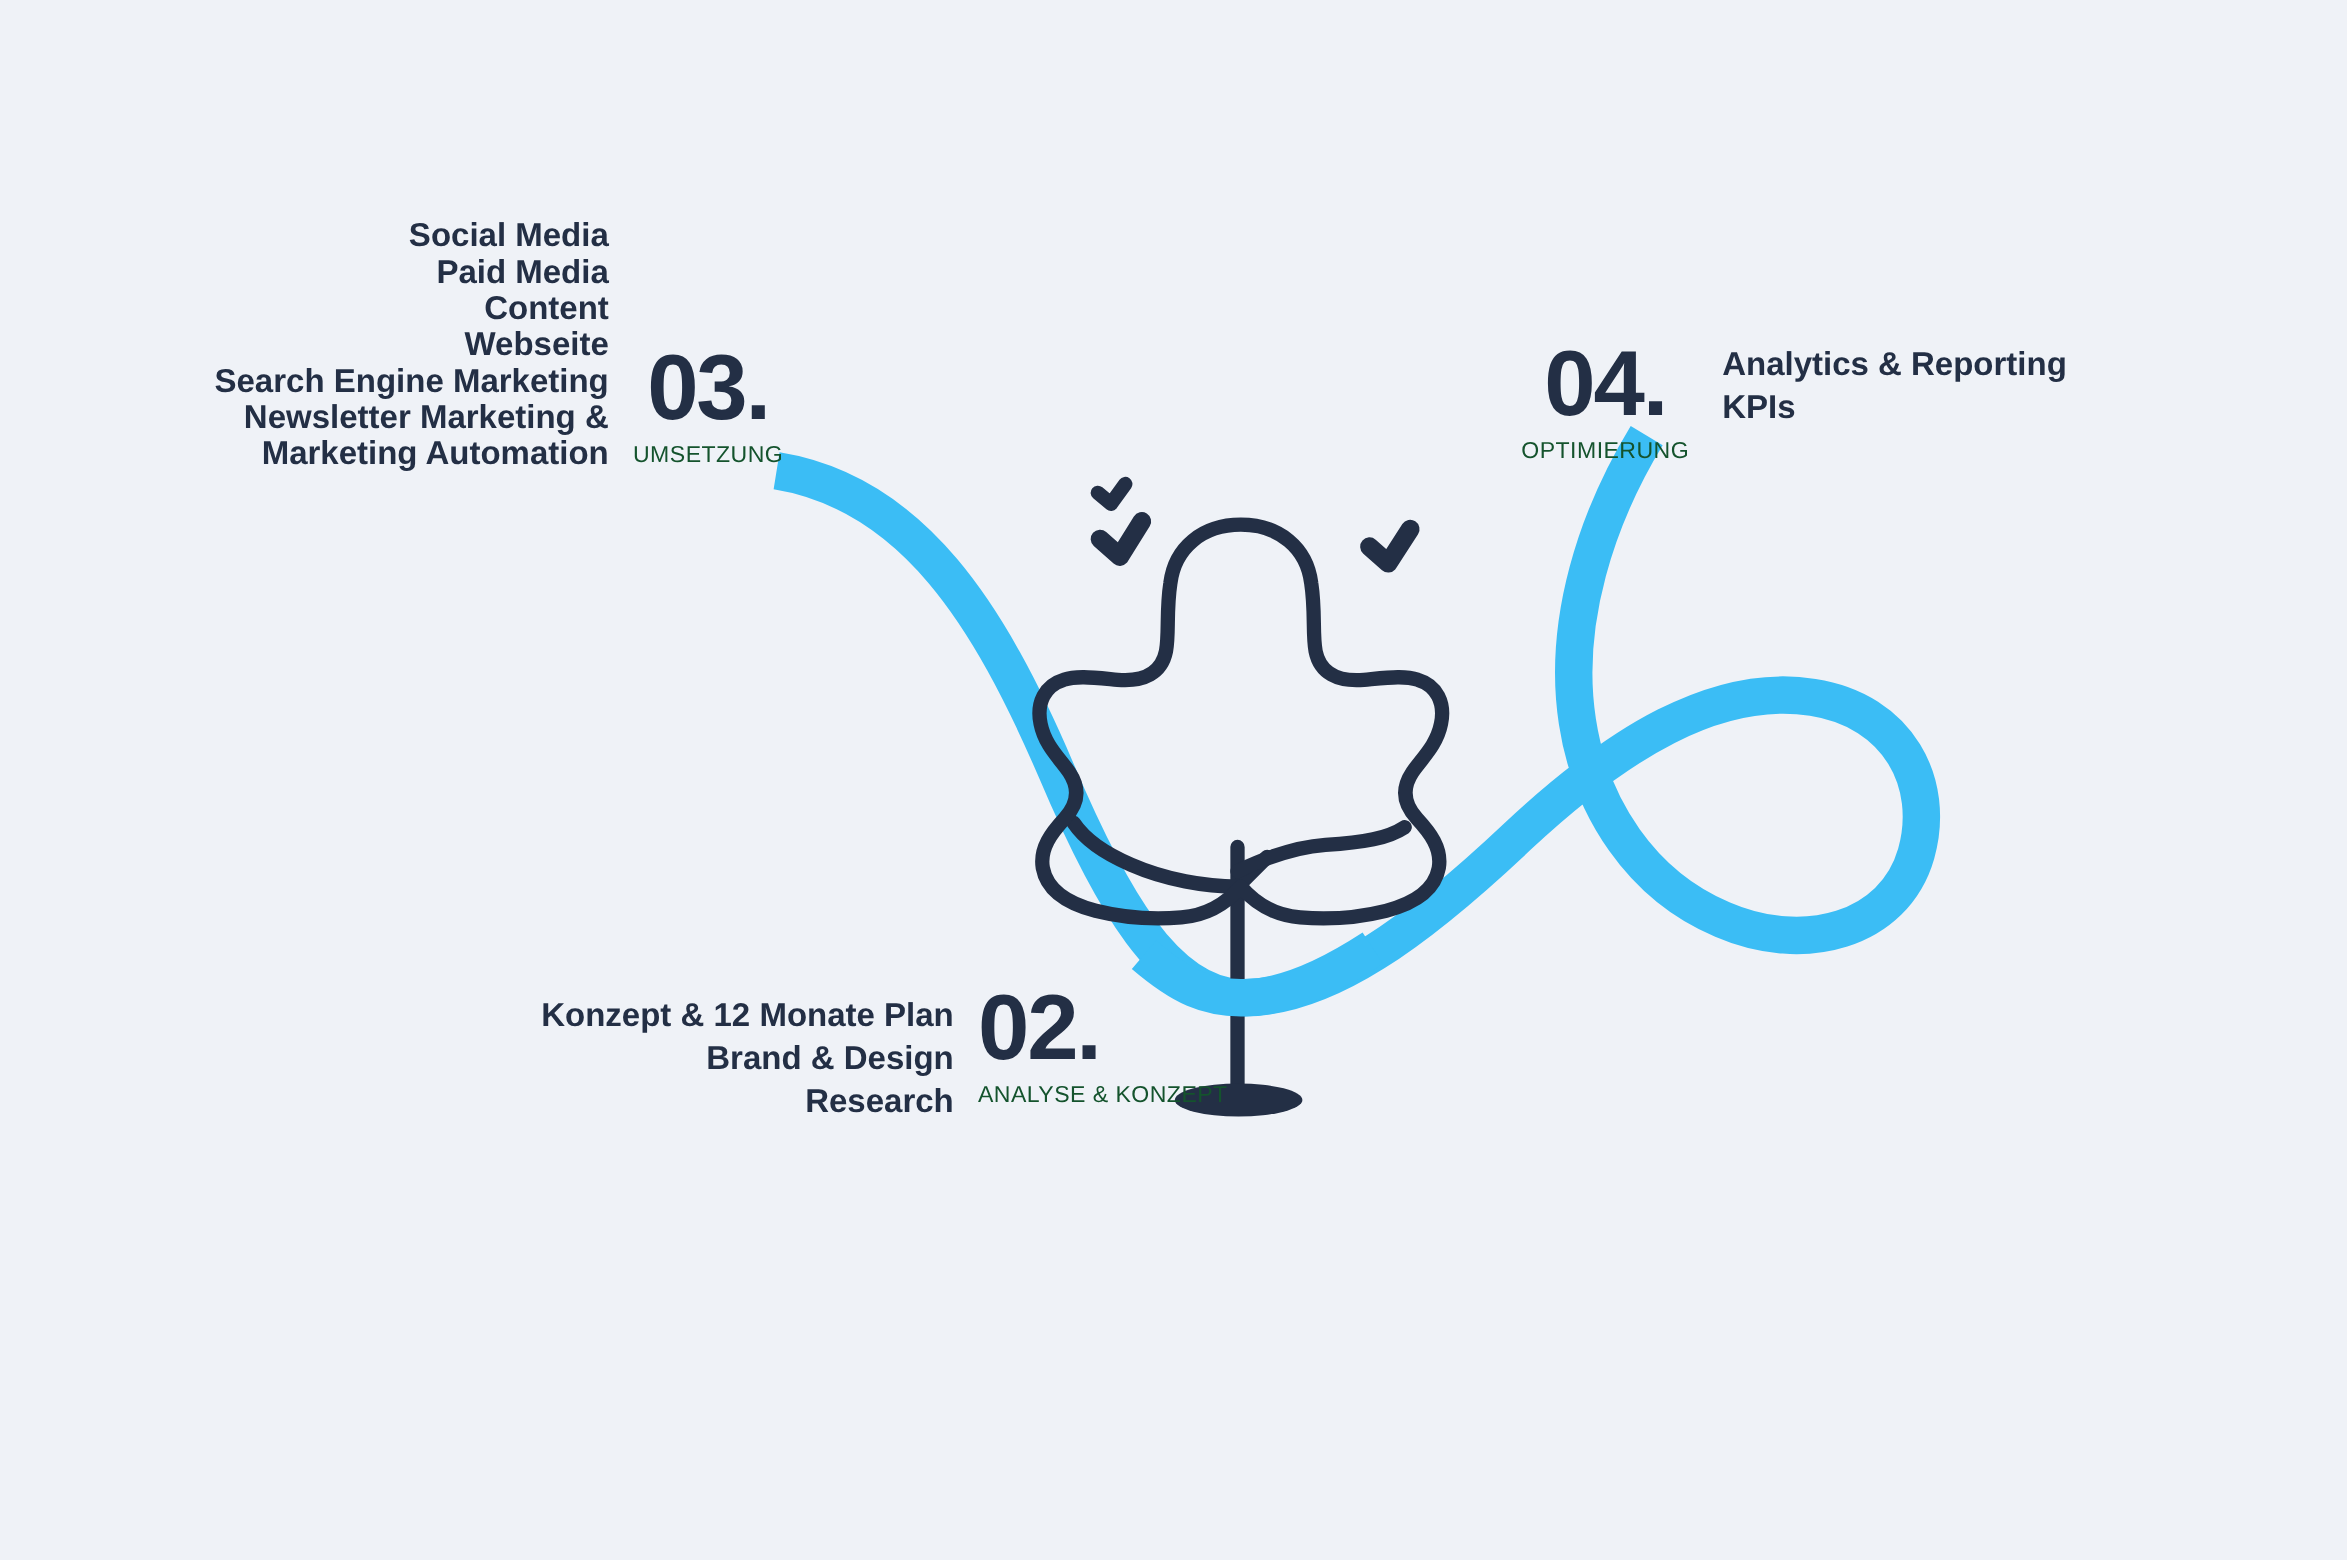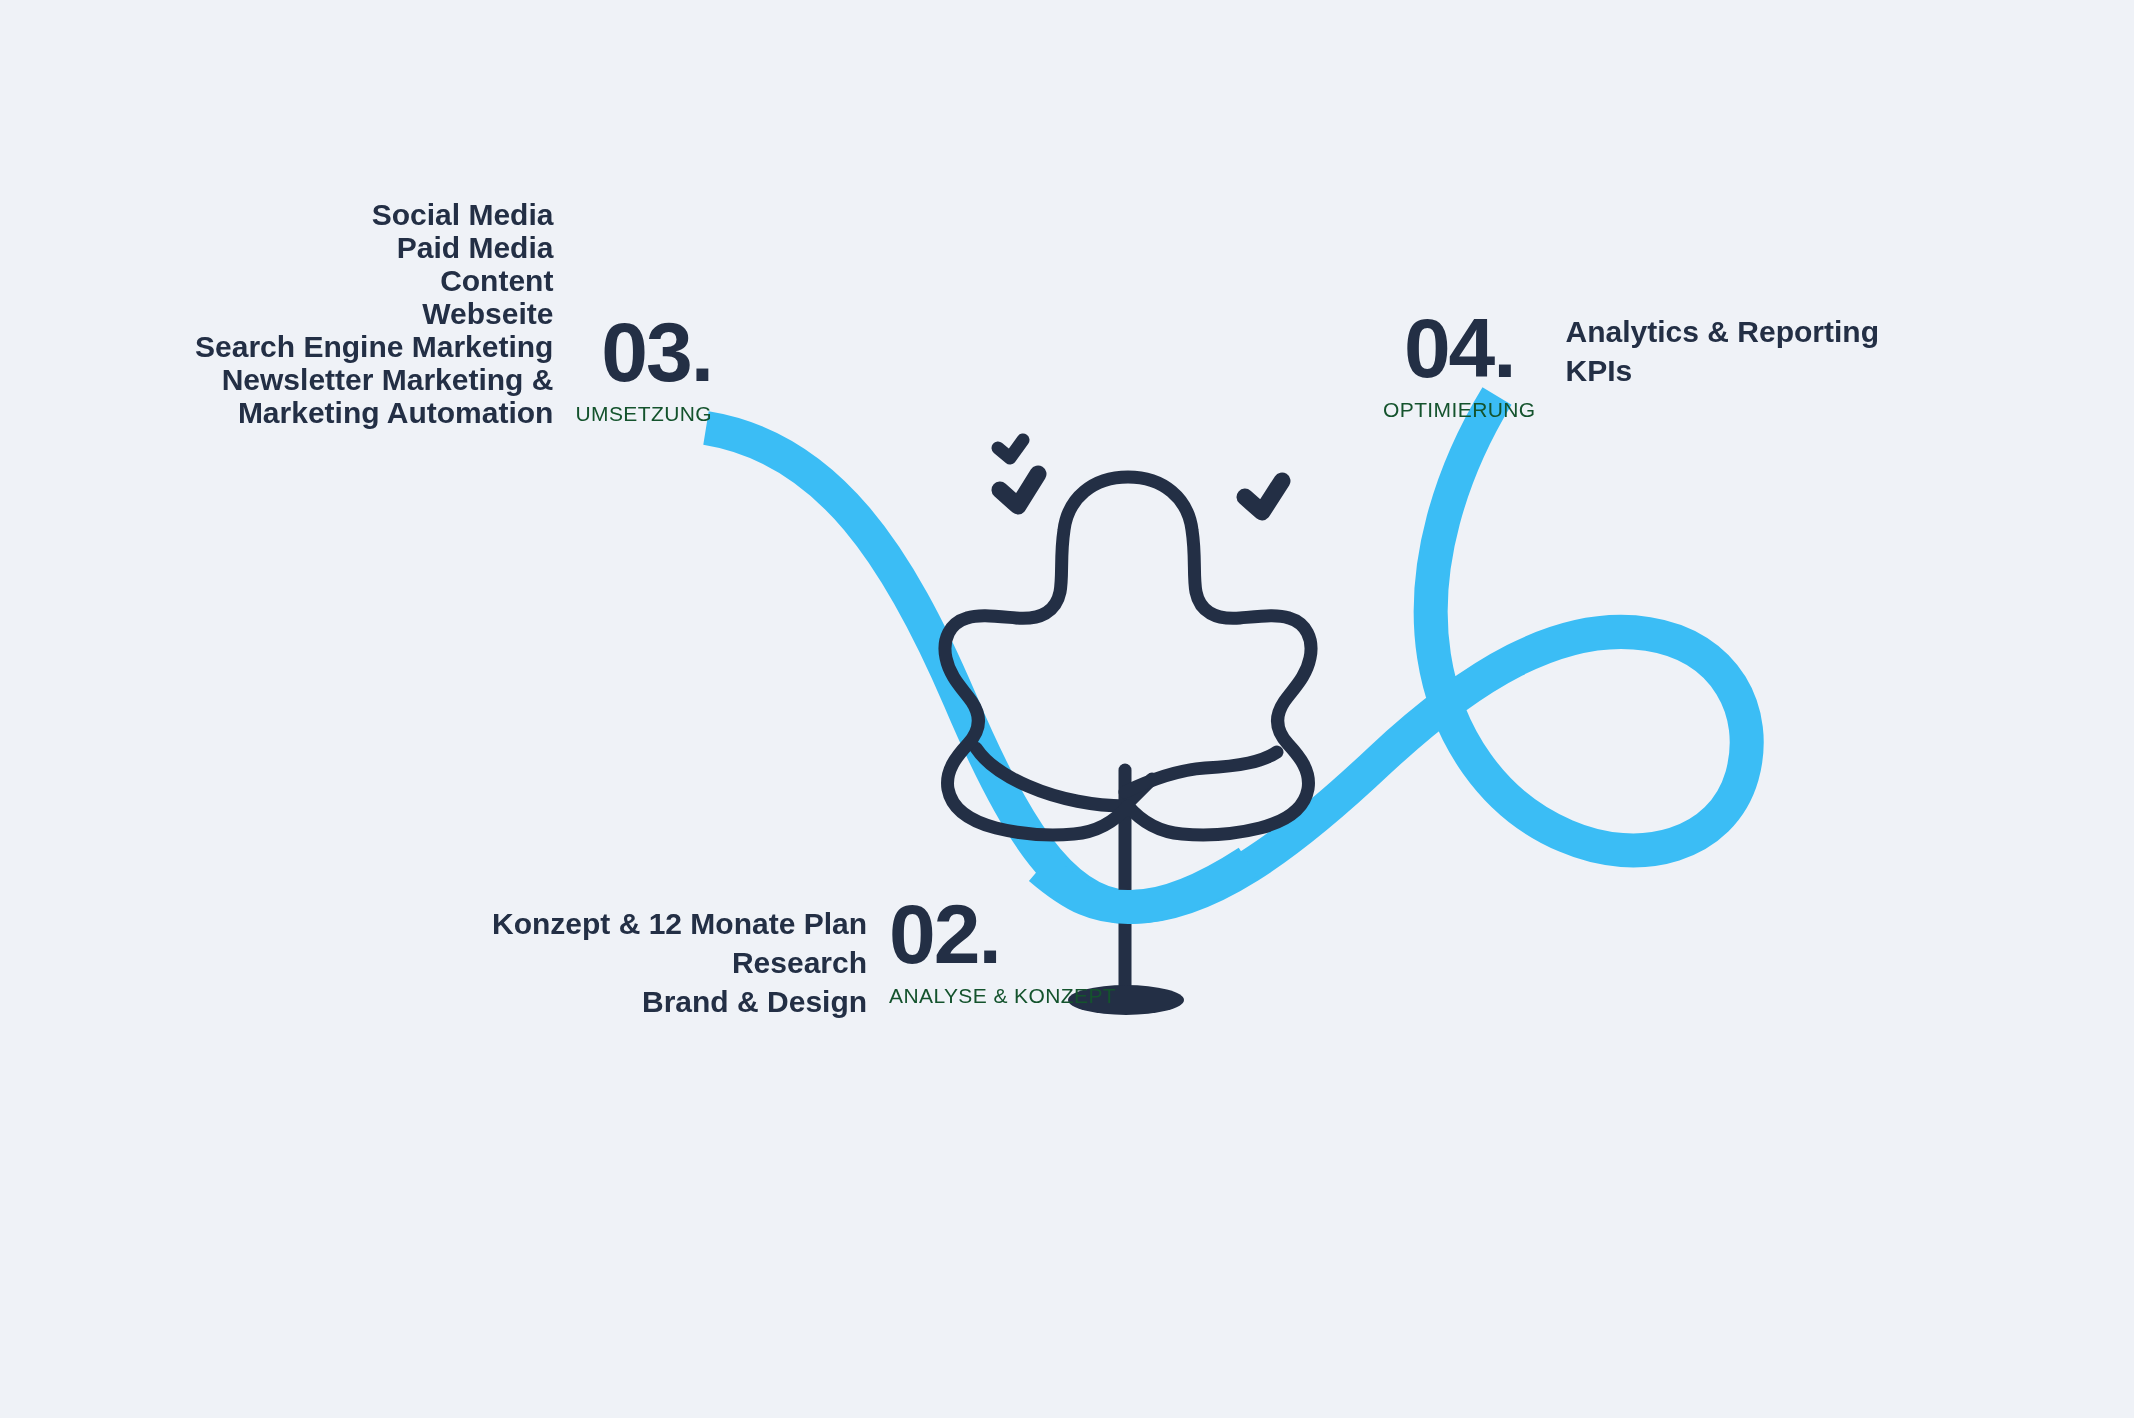--- a/index.html
+++ b/index.html
@@ -72,21 +72,21 @@
   #step-03 {
     left: 195px;
     top: 196px;
   }
   #step-03 .bullets {
     text-align: right;
     margin-right: 22px;
     margin-top: 2px;
   }
   #step-03 .num-col {
-    align-items: flex-end;
+    align-items: center;
     margin-top: 120px;
   }
 
   
   #step-02 {
     left: 492px;
     top: 898px;
   }
   #step-02 .bullets {
     text-align: right;
@@ -213,22 +213,22 @@
     </div>
     <div class="num-col">
       <div class="step-num">03.</div>
       <div class="step-cat">UMSETZUNG</div>
     </div>
   </div>
 
   <div class="step" id="step-02">
     <div class="bullets">
       <div>Konzept &amp; 12 Monate Plan</div>
+      <div>Brand &amp; Design</div>
       <div>Research</div>
-      <div>Brand &amp; Design</div>
     </div>
     <div class="num-col">
       <div class="step-num">02.</div>
       <div class="step-cat">ANALYSE &amp; KONZEPT</div>
     </div>
   </div>
 
 
   <div class="step" id="step-04">
     <div class="num-col">

